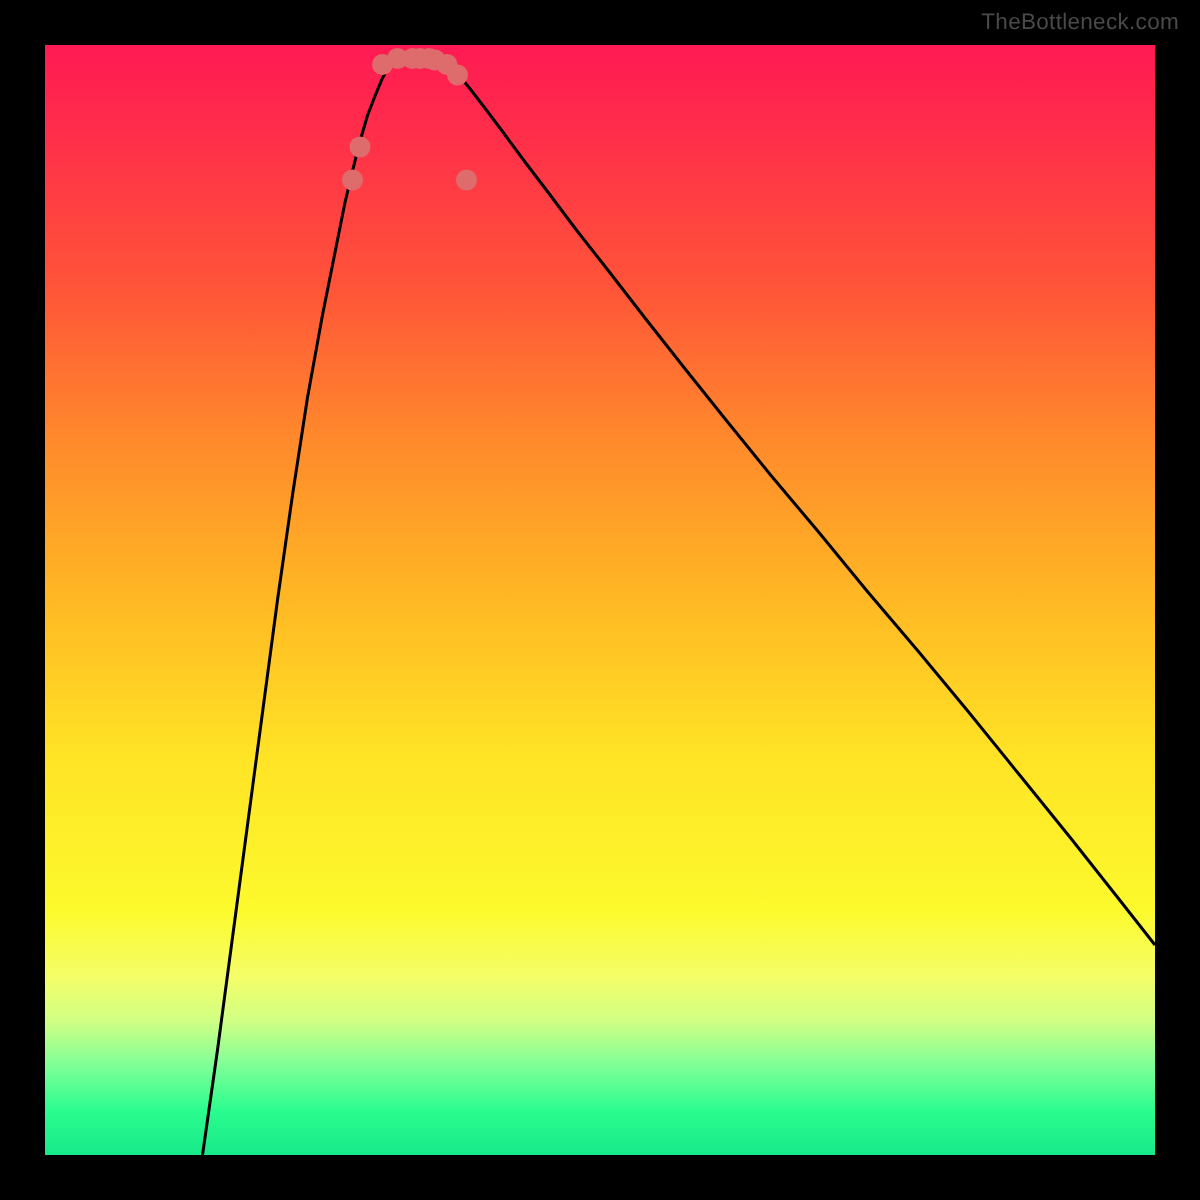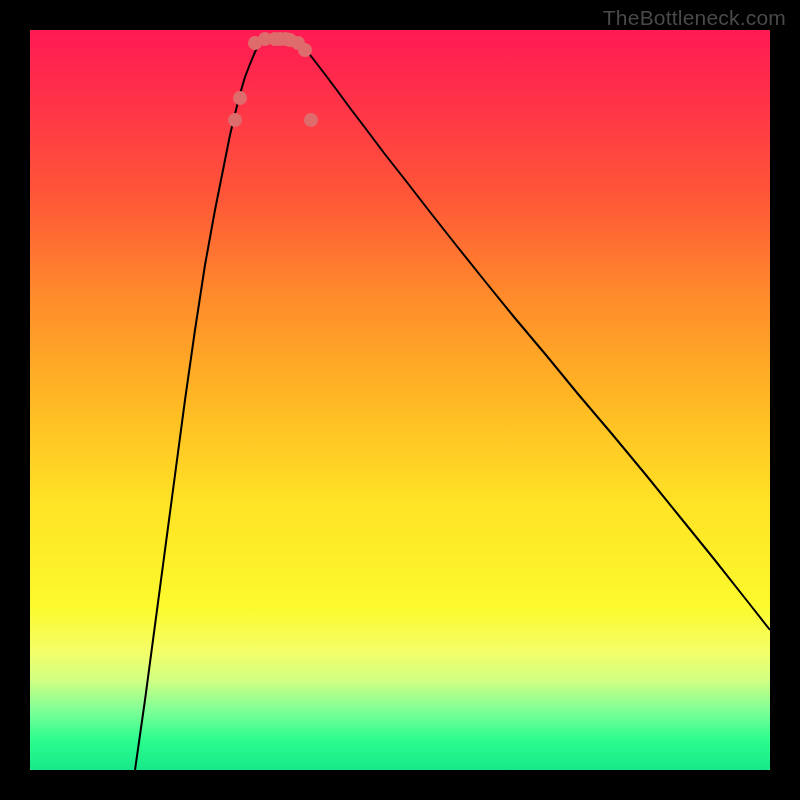--- a/index.html
+++ b/index.html
@@ -40,21 +40,21 @@
       #7dff97 92%,
       #2bfc8e 96%,
       #17e98a 100%
     );
   }
   .watermark {
     position: absolute;
     top: 6px;
     right: 14px;
     color: #4a4a4a;
-    font-size: 21px;
+    font-size: 15px;
     letter-spacing: 0.2px;
     font-weight: 400;
     user-select: none;
     text-align: center;
   }
   svg.overlay {
     position: absolute;
     left: 0;
     top: 0;
     width: 740px;

